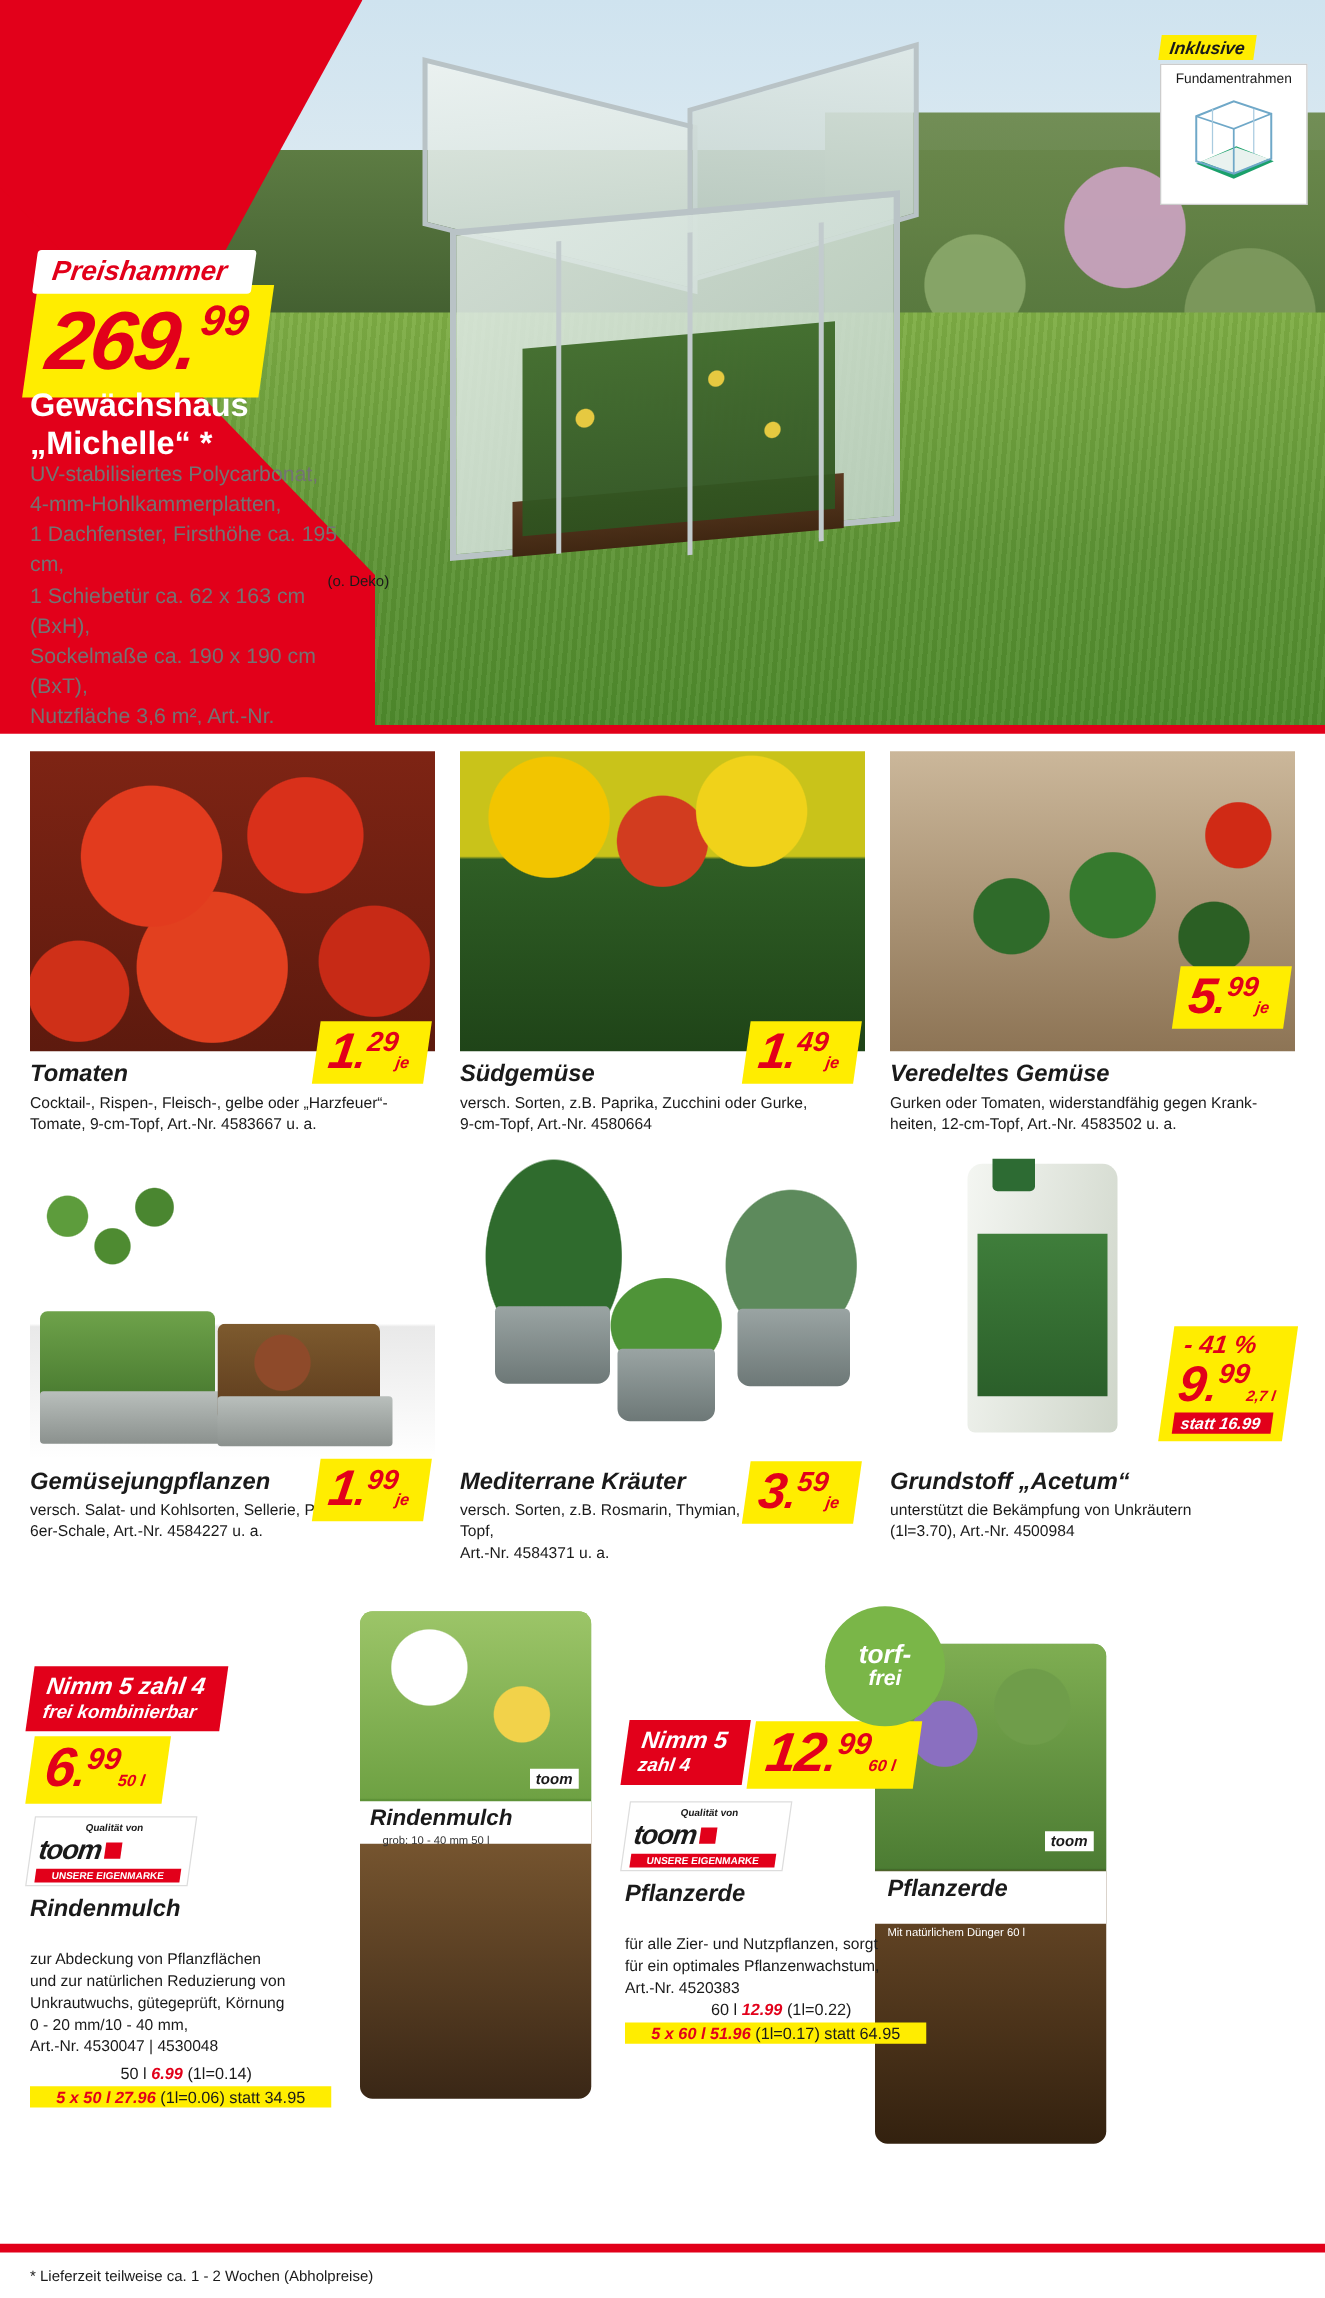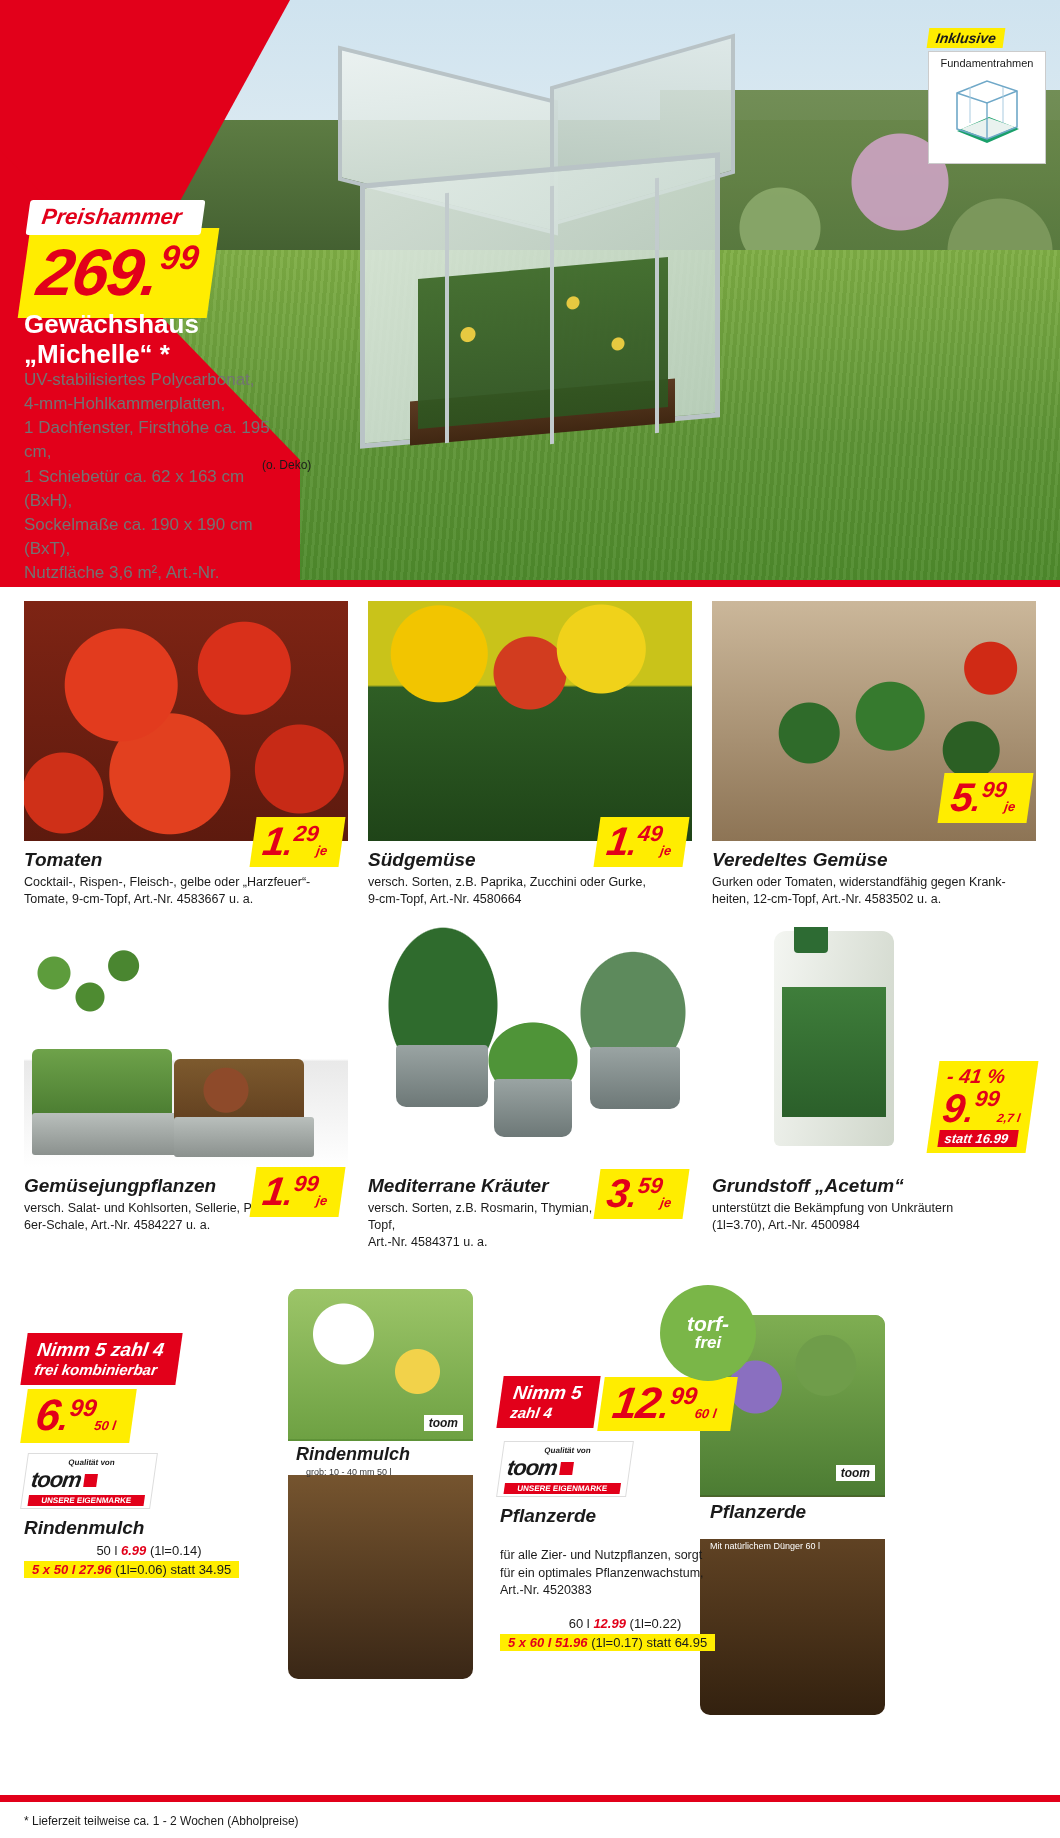--- a/index.html
+++ b/index.html
@@ -207,21 +207,21 @@
     padding: 4px 6px 2px; margin: 10px 0 8px;
   }
   .toom-logo .q { font-size: 8px; text-align:center; font-weight:bold; }
   .toom-logo .name { font-size: 22px; font-weight: bold; font-style: italic; letter-spacing:-1px; }
   .toom-logo .name span.sq { display:inline-block; width:13px; height:13px; background:#e2001a; margin-left:3px;}
   .toom-logo .eig { background:#e2001a; color:#fff; font-size:8px; font-weight:bold; padding:1px 3px; text-align:center; margin-top:2px;}
 
   .footline { font-size: 12.5px; line-height: 1.4; margin-top: 20px; }
   .lit-line { font-size: 13px; }
   .lit-line .red { color: #e2001a; font-style: italic; font-weight: bold; }
-  .lit-yellow { background: #ffed00; display:inline-block; padding: 1px 8px; font-size: 13px; }
+  .lit-yellow { background: #ffed00; display:inline-block; padding: 1px 21px; font-size: 13px; }
   .lit-yellow .red { color: #e2001a; font-style: italic; font-weight: bold; }
 
   .discount-badge {
     position: absolute; background: #ffed00; padding: 4px 10px 6px;
     transform: skewX(-8deg); z-index: 6; text-align: left;
   }
   .discount-badge .pct { color: #e2001a; font-style: italic; font-weight:bold; font-size: 20px; }
   .discount-badge .statt { background:#e2001a; color:#fff; font-style:italic; font-weight:bold;
      font-size: 13px; padding: 1px 6px; display:block; margin-top: 2px; }
 
@@ -420,20 +420,25 @@
     </div>
     <div class="yellow-price" style="margin-top:4px;">
       <span class="main">6</span><span style="font-size:34px">.</span><span class="cents">99</span><span class="unit">50 l</span>
     </div>
     <div class="toom-logo">
       <div class="q">Qualität von</div>
       <div class="name"><span>toom</span><span class="sq"></span></div>
       <div class="eig">UNSERE EIGENMARKE</div>
     </div>
     <div class="prod-title" style="margin-top:2px;">Rindenmulch</div>
+    <div class="footline" style="white-space:pre-line">zur Abdeckung von Pflanzflächen
+und zur natürlichen Reduzierung von
+Unkrautwuchs, gütegeprüft, Körnung
+0 - 20 mm/10 - 40 mm,
+Art.-Nr. 4530047 | 4530048</div>
     <div class="lit-line" style="margin-top:4px;text-align:center;">
       <span>50 l</span>
       <span class="red">6.99</span>
       <span>(1l=0.14)</span>
     </div>
     <div class="lit-yellow" style="margin-top:3px;">
       <span class="red">5 x 50 l</span>
       <span class="red">27.96</span>
       <span>(1l=0.06) statt 34.95</span>
     </div>
@@ -449,21 +454,21 @@
     </div>
     <div class="toom-logo">
       <div class="q">Qualität von</div>
       <div class="name"><span>toom</span><span class="sq"></span></div>
       <div class="eig">UNSERE EIGENMARKE</div>
     </div>
     <div class="prod-title" style="margin-top:2px;">Pflanzerde</div>
     <div class="footline" style="white-space:pre-line">für alle Zier- und Nutzpflanzen, sorgt
 für ein optimales Pflanzenwachstum,
 Art.-Nr. 4520383</div>
-    <div class="lit-line" style="margin-top:16px;text-align:center;">
+    <div class="lit-line" style="margin-top:0;text-align:center;">
       <span>60 l</span>
       <span class="red">12.99</span>
       <span>(1l=0.22)</span>
     </div>
     <div class="lit-yellow" style="margin-top:3px;">
       <span class="red">5 x 60 l</span>
       <span class="red">51.96</span>
       <span>(1l=0.17) statt 64.95</span>
     </div>
   </div>

